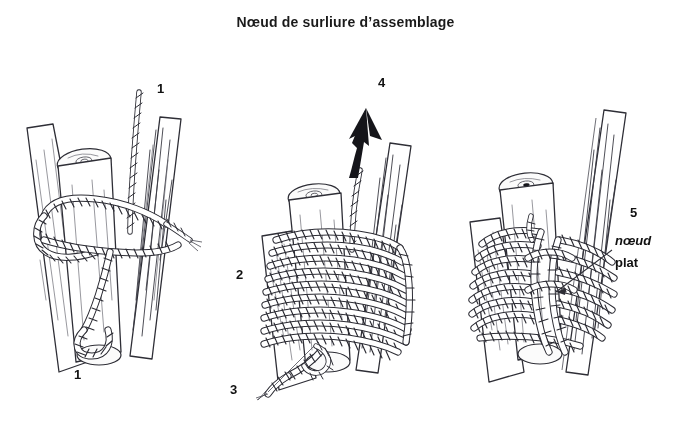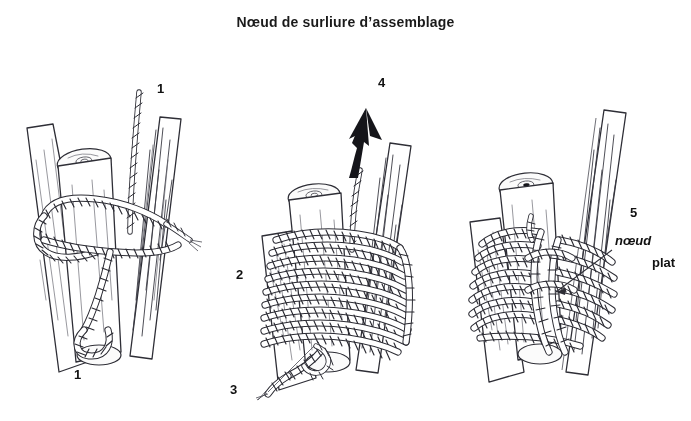--- a/index.html
+++ b/index.html
@@ -17,21 +17,21 @@
     position:absolute;font-weight:bold;color:#111111;font-size:13px;line-height:15px;
     white-space:pre;
   }
   .lbl-1a{left:157px;top:81px;}
   .lbl-1b{left:74px;top:367px;}
   .lbl-2{left:236px;top:267px;}
   .lbl-3{left:230px;top:382px;}
   .lbl-4{left:378px;top:75px;}
   .lbl-5{left:630px;top:205px;}
   .lbl-noeud{left:615px;top:233px;font-style:italic;}
-  .lbl-plat{left:615px;top:255px;margin-left:37px;}
+  .lbl-plat{left:615px;top:255px;}
 </style>
 </head>
 <body>
 
 <svg id="canvas" viewBox="0 0 691 421">
   <defs>
 
     <g id="defsgroup"></g>
   </defs>
 

